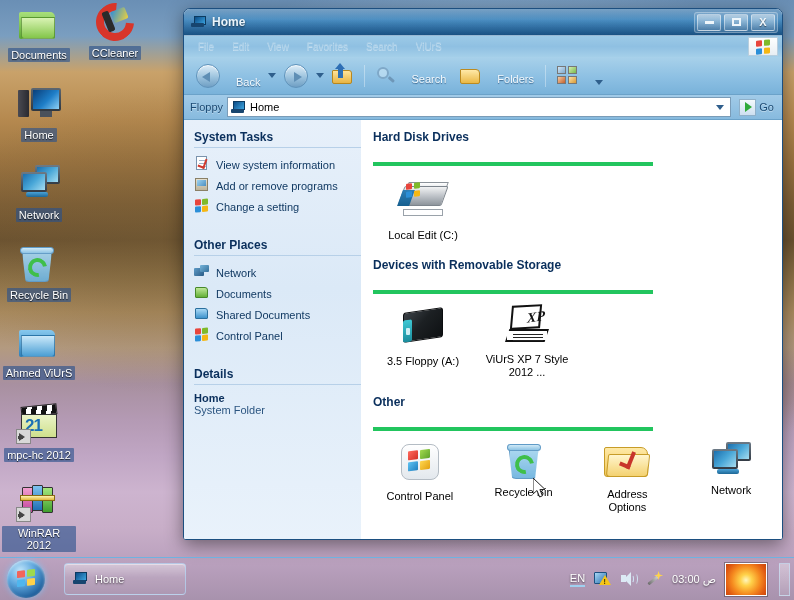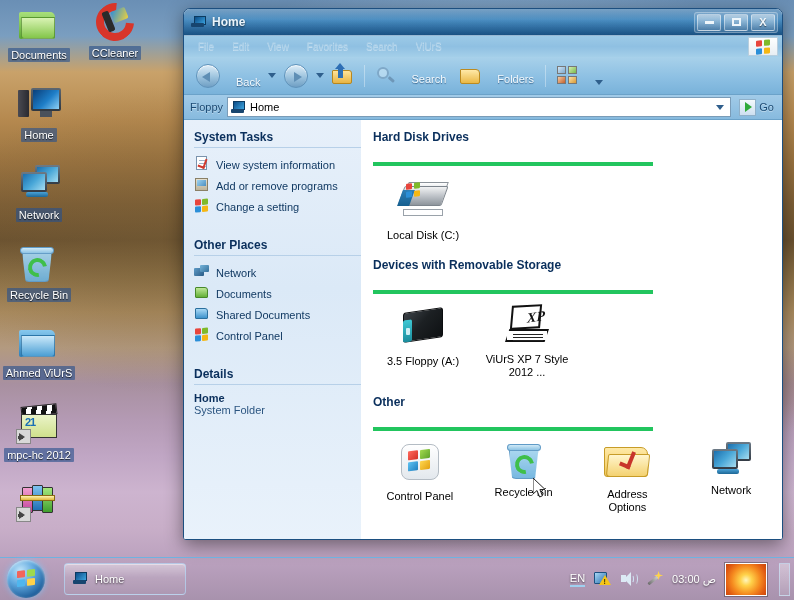--- a/index.html
+++ b/index.html
@@ -155,21 +155,21 @@
     position: absolute; left: 3px; top: 1px; width: 36px; height: 11px;
     background: repeating-linear-gradient(105deg,#111 0 5px,#fff 5px 10px);
     transform: rotate(-6deg); border: 1px solid #222;
   }
   .mpc-ico .board {
     position: absolute; left: 3px; top: 10px; width: 36px; height: 24px;
     background: linear-gradient(180deg,#eaf3c8,#cfe08c); border: 1px solid #333;
   }
   .mpc-ico .num {
     position: absolute; left: 7px; top: 12px; width: 30px;
-    font-size: 11px; font-weight: bold; color: #1a6fb5;
+    font-size: 17px; font-weight: bold; color: #1a6fb5;
     font-family: "Liberation Sans", sans-serif; letter-spacing: -1px;
   }
 
   
   .rar-ico { width: 42px; height: 40px; position: relative; }
   .rar-ico .bk {
     position: absolute; width: 11px; height: 26px; top: 5px;
     border: 1px solid #333; border-radius: 1px;
   }
   .rar-ico .b1 { left: 4px;  background: linear-gradient(180deg,#f2a0d0,#c1409a); }
@@ -721,20 +721,21 @@
   <div class="desk-icon" style="left:2px; top:482px;">
     <div class="ico">
       <div class="rar-ico">
         <div class="bk b1"></div>
           <div class="bk b2"></div>
           <div class="bk b3"></div>
           <div class="strap"></div>
         <div class="shortcut-arrow"></div>
       </div>
     </div>
+    <div class="lbl">WinRAR 2012</div>
   </div>
 </div>
 
 <div id="window">
 
   <div class="titlebar">
     <div class="tb-ico">
         <div class="s"></div>
         <div class="b"></div>
       </div>
@@ -899,21 +900,21 @@
         <div class="grp-head">Hard Disk Drives</div>
         <div class="items">
           <div class="item">
             <div class="hdd-ico">
               <div class="top"></div>
                 <div class="body"></div>
                 <div class="side"></div>
               <div class="flag"><span class="flagglyph"><i class="q1"></i><i class="q2"></i><i class="q3"></i><i class="q4"></i></span></div>
               <div class="bar"></div>
             </div>
-            <div class="lbl">Local Disk (C:)</div>
+            <div class="lbl">Local Edit (C:)</div>
           </div>
         </div>
       </div>
 
       <div class="grp">
         <div class="grp-head">Devices with Removable Storage</div>
         <div class="items">
           <div class="item">
             <div class="flp-ico">
               <div class="shell"></div>

